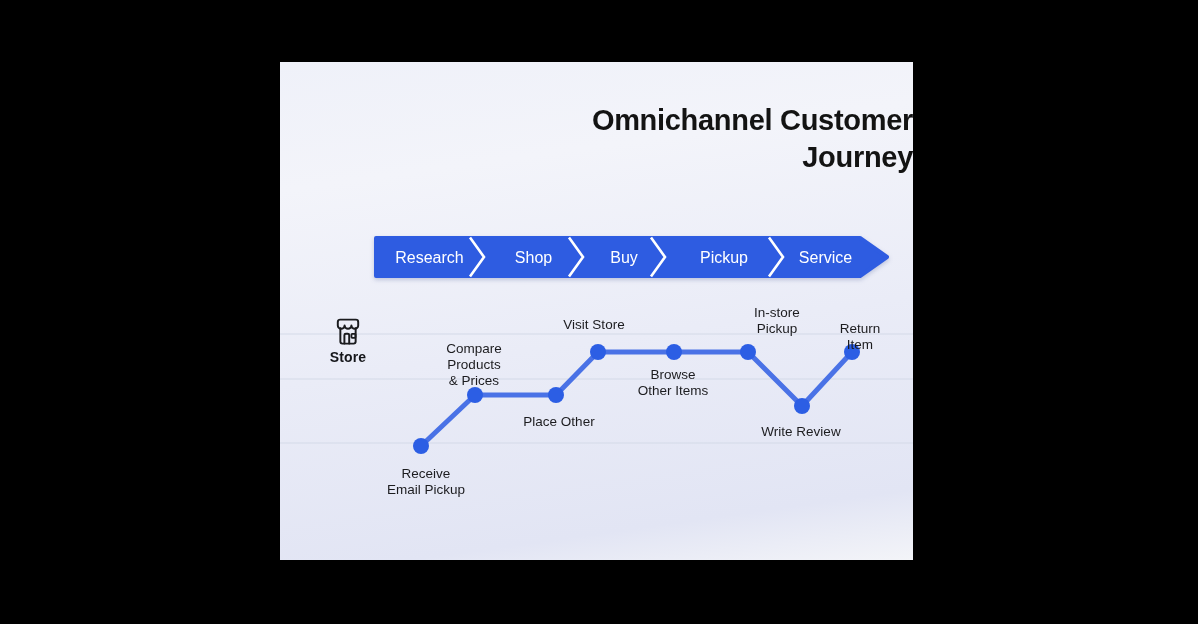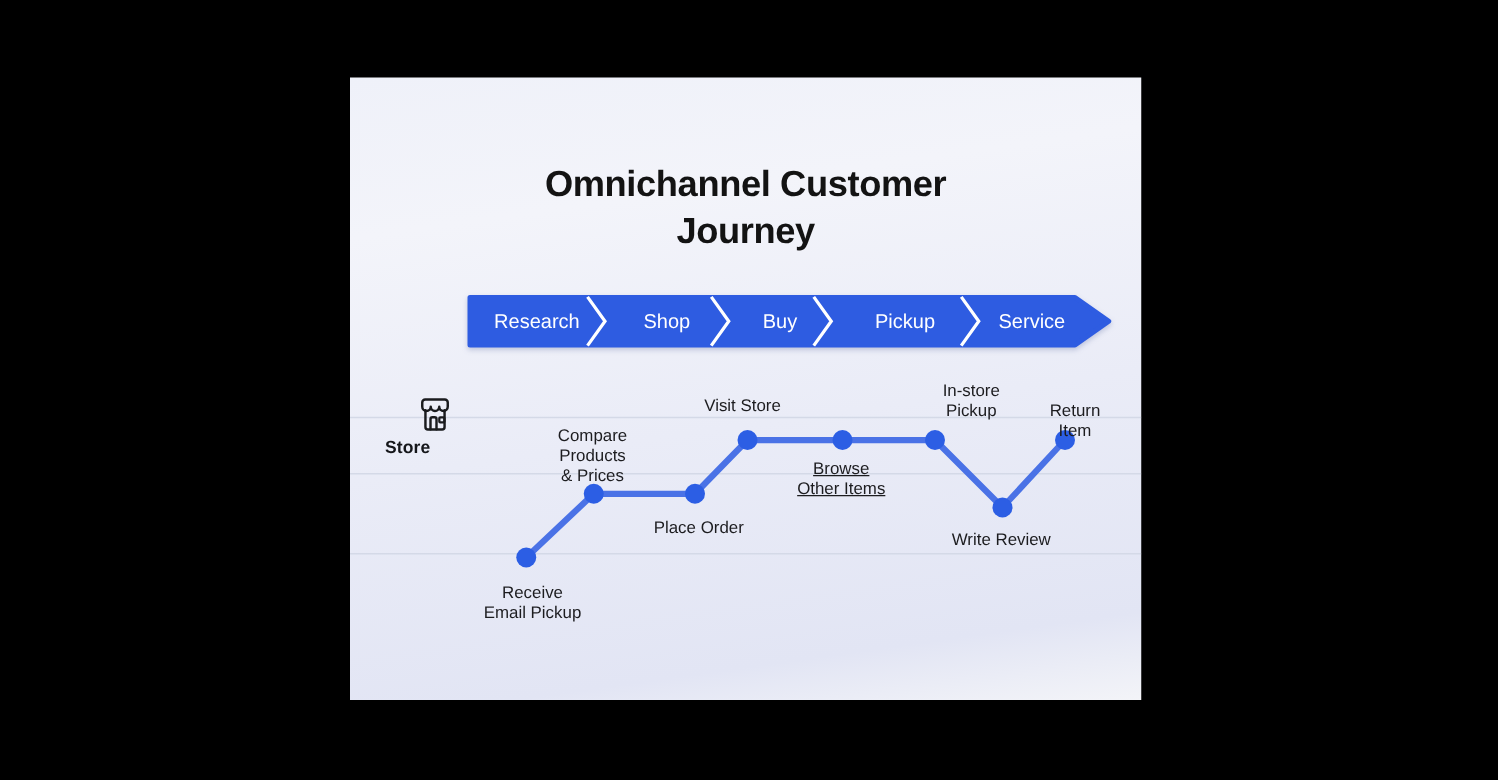--- a/index.html
+++ b/index.html
@@ -1,29 +1,29 @@
 <!DOCTYPE html>
 <html><head>
 <meta charset="utf-8">
 <style>
   html,body{margin:0;padding:0;background:#000;}
   .stage{position:relative;width:1198px;height:624px;background:#000;overflow:hidden;
          font-family:"Liberation Sans",sans-serif;}
   .card{position:absolute;left:280px;top:62px;width:633px;height:498px;
         background:linear-gradient(172deg,#eff1f9 0%,#f3f4fa 22%,#eaecf7 55%,#e2e5f4 88%,#f3f4f8 100%);}
-  .title{position:absolute;top:68px;left:0;width:100%;text-align:center;
+  .title{position:absolute;top:40px;left:0;width:100%;text-align:right;
          font-size:29px;line-height:37px;font-weight:700;color:#131313;letter-spacing:-0.3px;}
   .title .inner{display:inline-block;max-width:400px;}
   .bar-wrap{position:absolute;left:93px;top:172px;width:520px;height:46px;
             filter:drop-shadow(0 2px 2px rgba(50,70,140,0.25));}
   .bar-wrap svg{display:block;width:520px;height:46px;}
   .chart-svg{position:absolute;left:0;top:0;width:633px;height:498px;}
   .step-label{position:absolute;transform:translateX(-50%);text-align:center;
               font-size:13.5px;line-height:16px;color:#1c1c1f;white-space:pre-line;}
-  .lane{position:absolute;left:28px;width:80px;text-align:left;}
+  .lane{position:absolute;left:28px;width:80px;text-align:center;}
   .lane svg{display:block;margin:0 auto;}
   .lane-label{font-size:14px;font-weight:700;color:#15161a;margin-top:2px;letter-spacing:0.1px;}
   .icon-stroke{fill:none;stroke:#1a1b1e;stroke-linecap:round;stroke-linejoin:round;}
 </style>
 </head>
 <body>
 
 <div class="stage">
   <div class="card">
 
@@ -72,22 +72,22 @@
       <div class="lane-label">Store</div>
     </div>
 
 
 
   <div class="step-label" style="left: 146px; top: 404px;">Receive
 Email Pickup</div>
       <div class="step-label" style="left: 194px; top: 279px;">Compare
 Products
 &amp; Prices</div>
-      <div class="step-label" style="left: 279px; top: 352px;">Place Order</div>
+      <div class="step-label" style="left: 279px; top: 352px;">Place Other</div>
       <div class="step-label" style="left: 314px; top: 255px;">Visit Store</div>
-      <div class="step-label" style="left: 393px; top: 305px; text-decoration: underline;">Browse
+      <div class="step-label" style="left: 393px; top: 305px;">Browse
 Other Items</div>
       <div class="step-label" style="left: 469px; top: 243px; margin-left: 28px;">In-store
 Pickup</div>
       <div class="step-label" style="left: 521px; top: 362px;">Write Review</div>
       <div class="step-label" style="left: 580px; top: 259px;">Return Item</div>
     </div>
 </div>
 
 </body></html>

